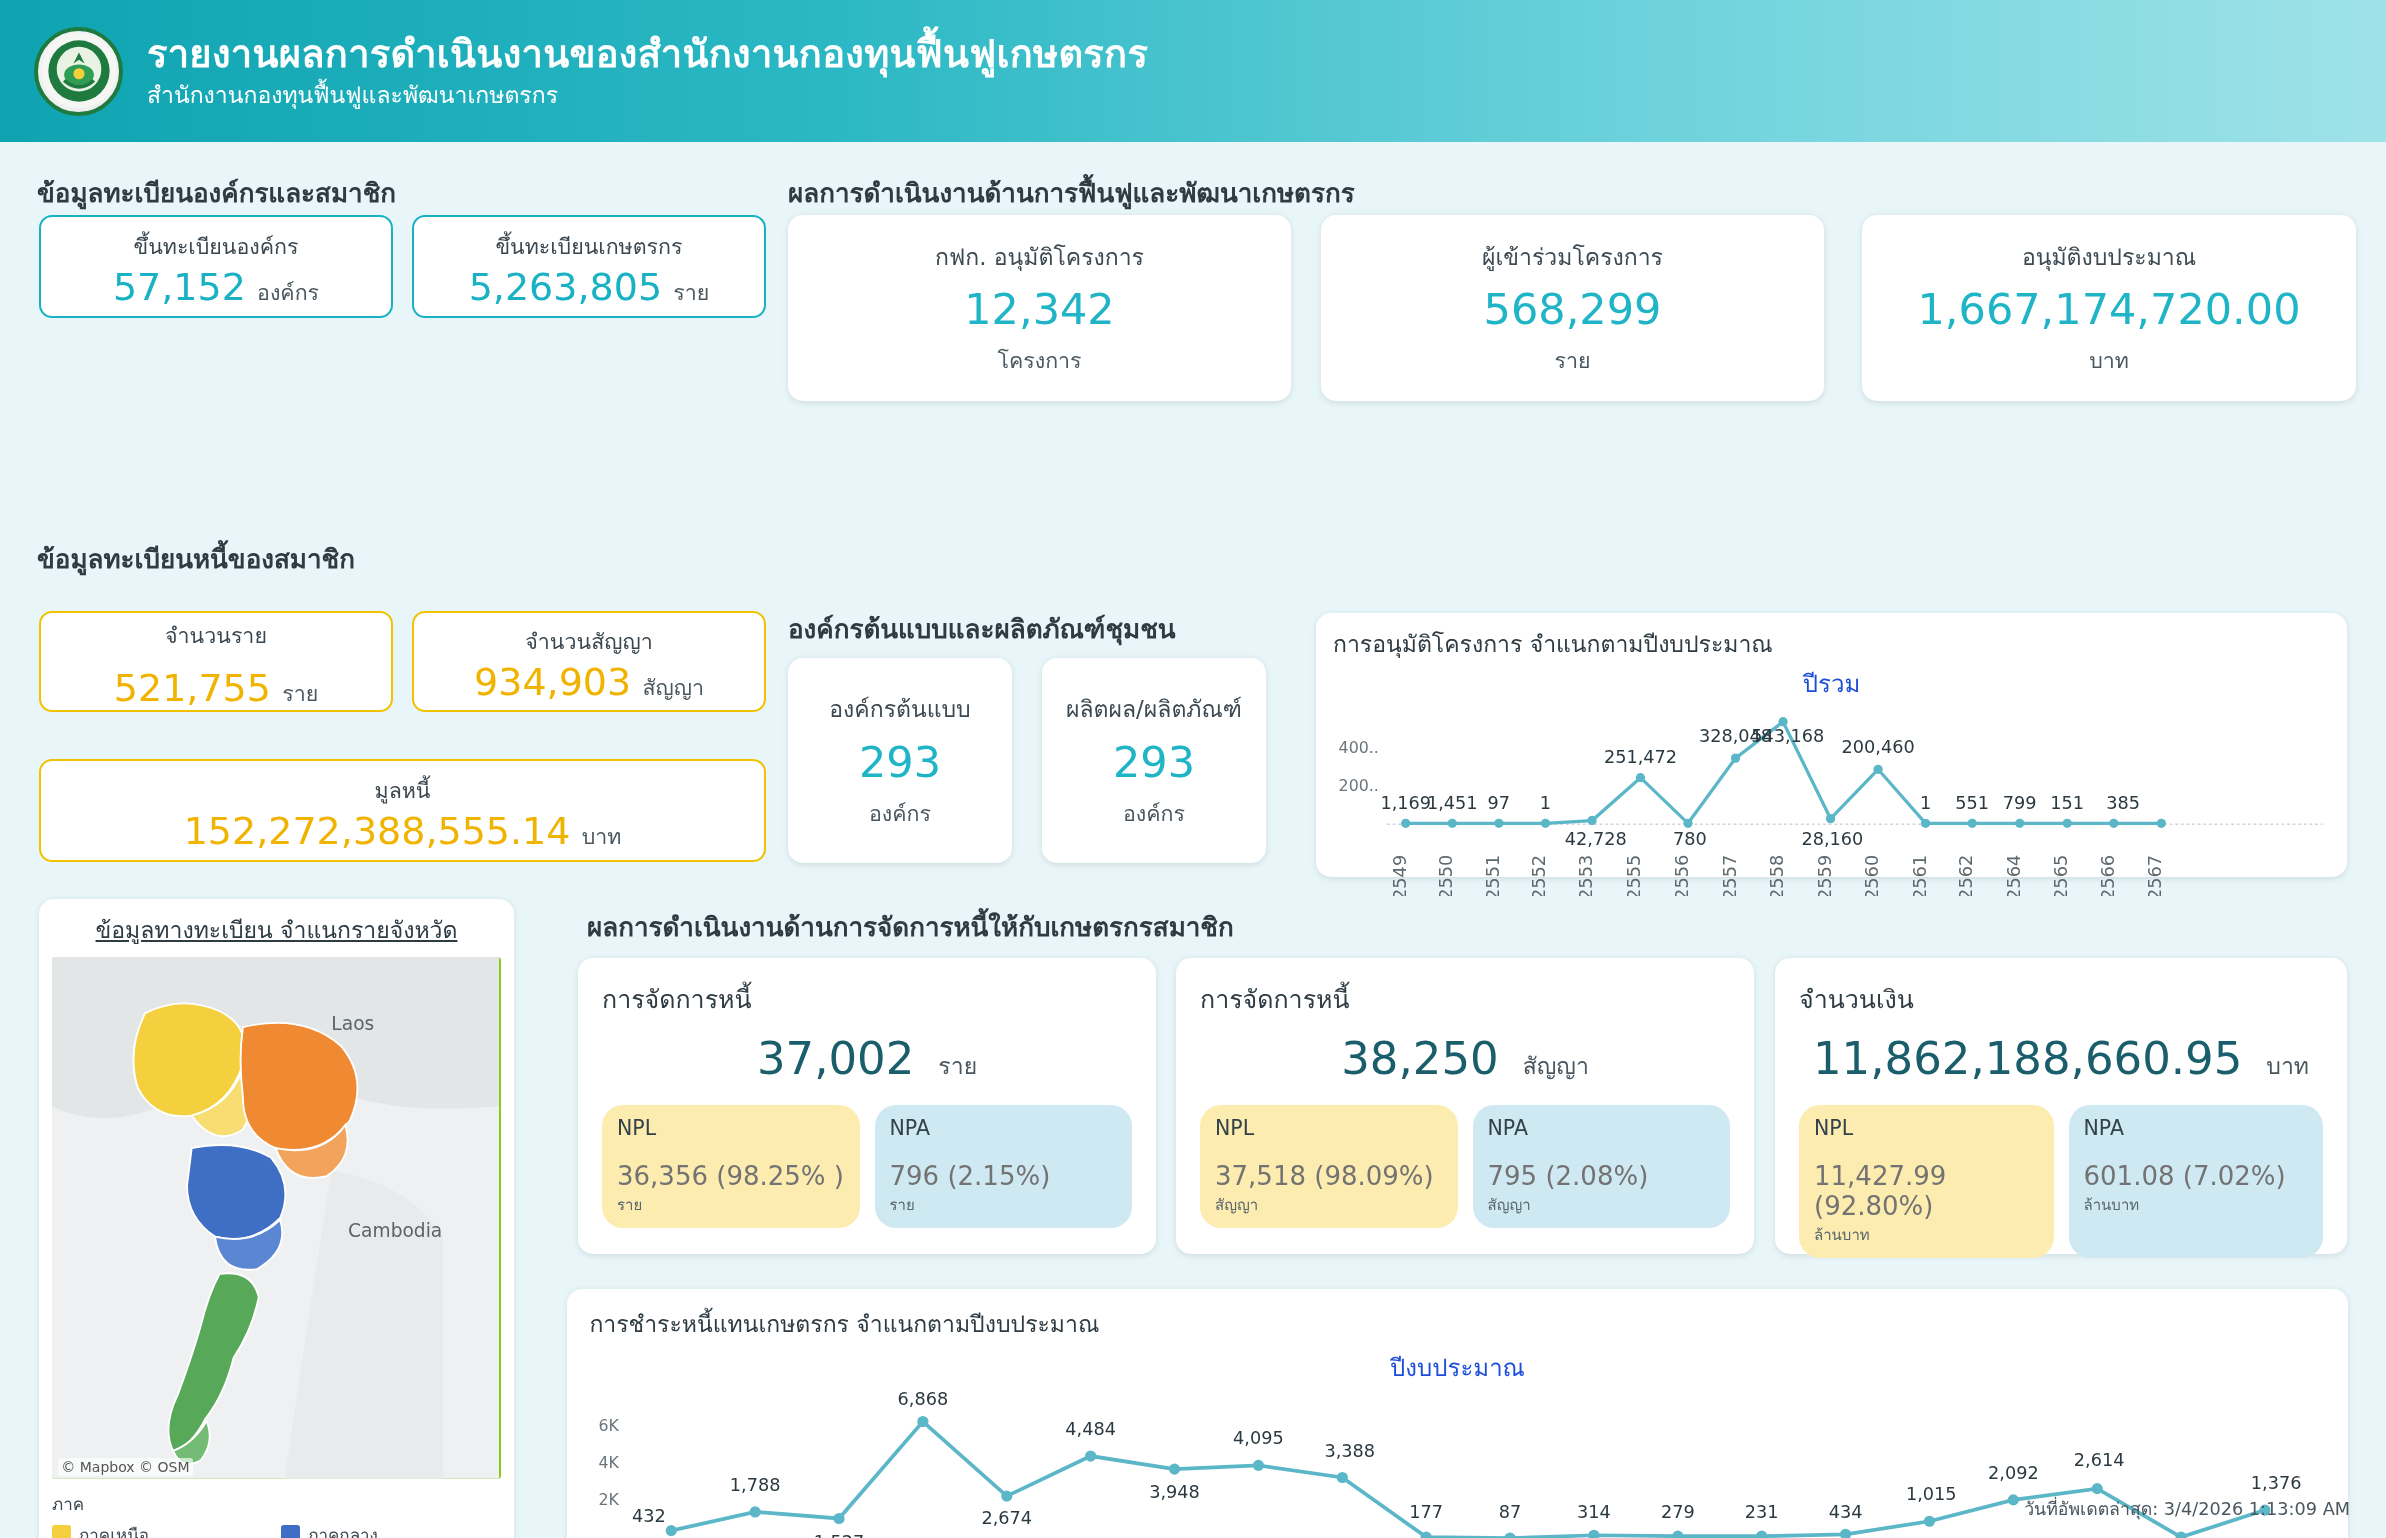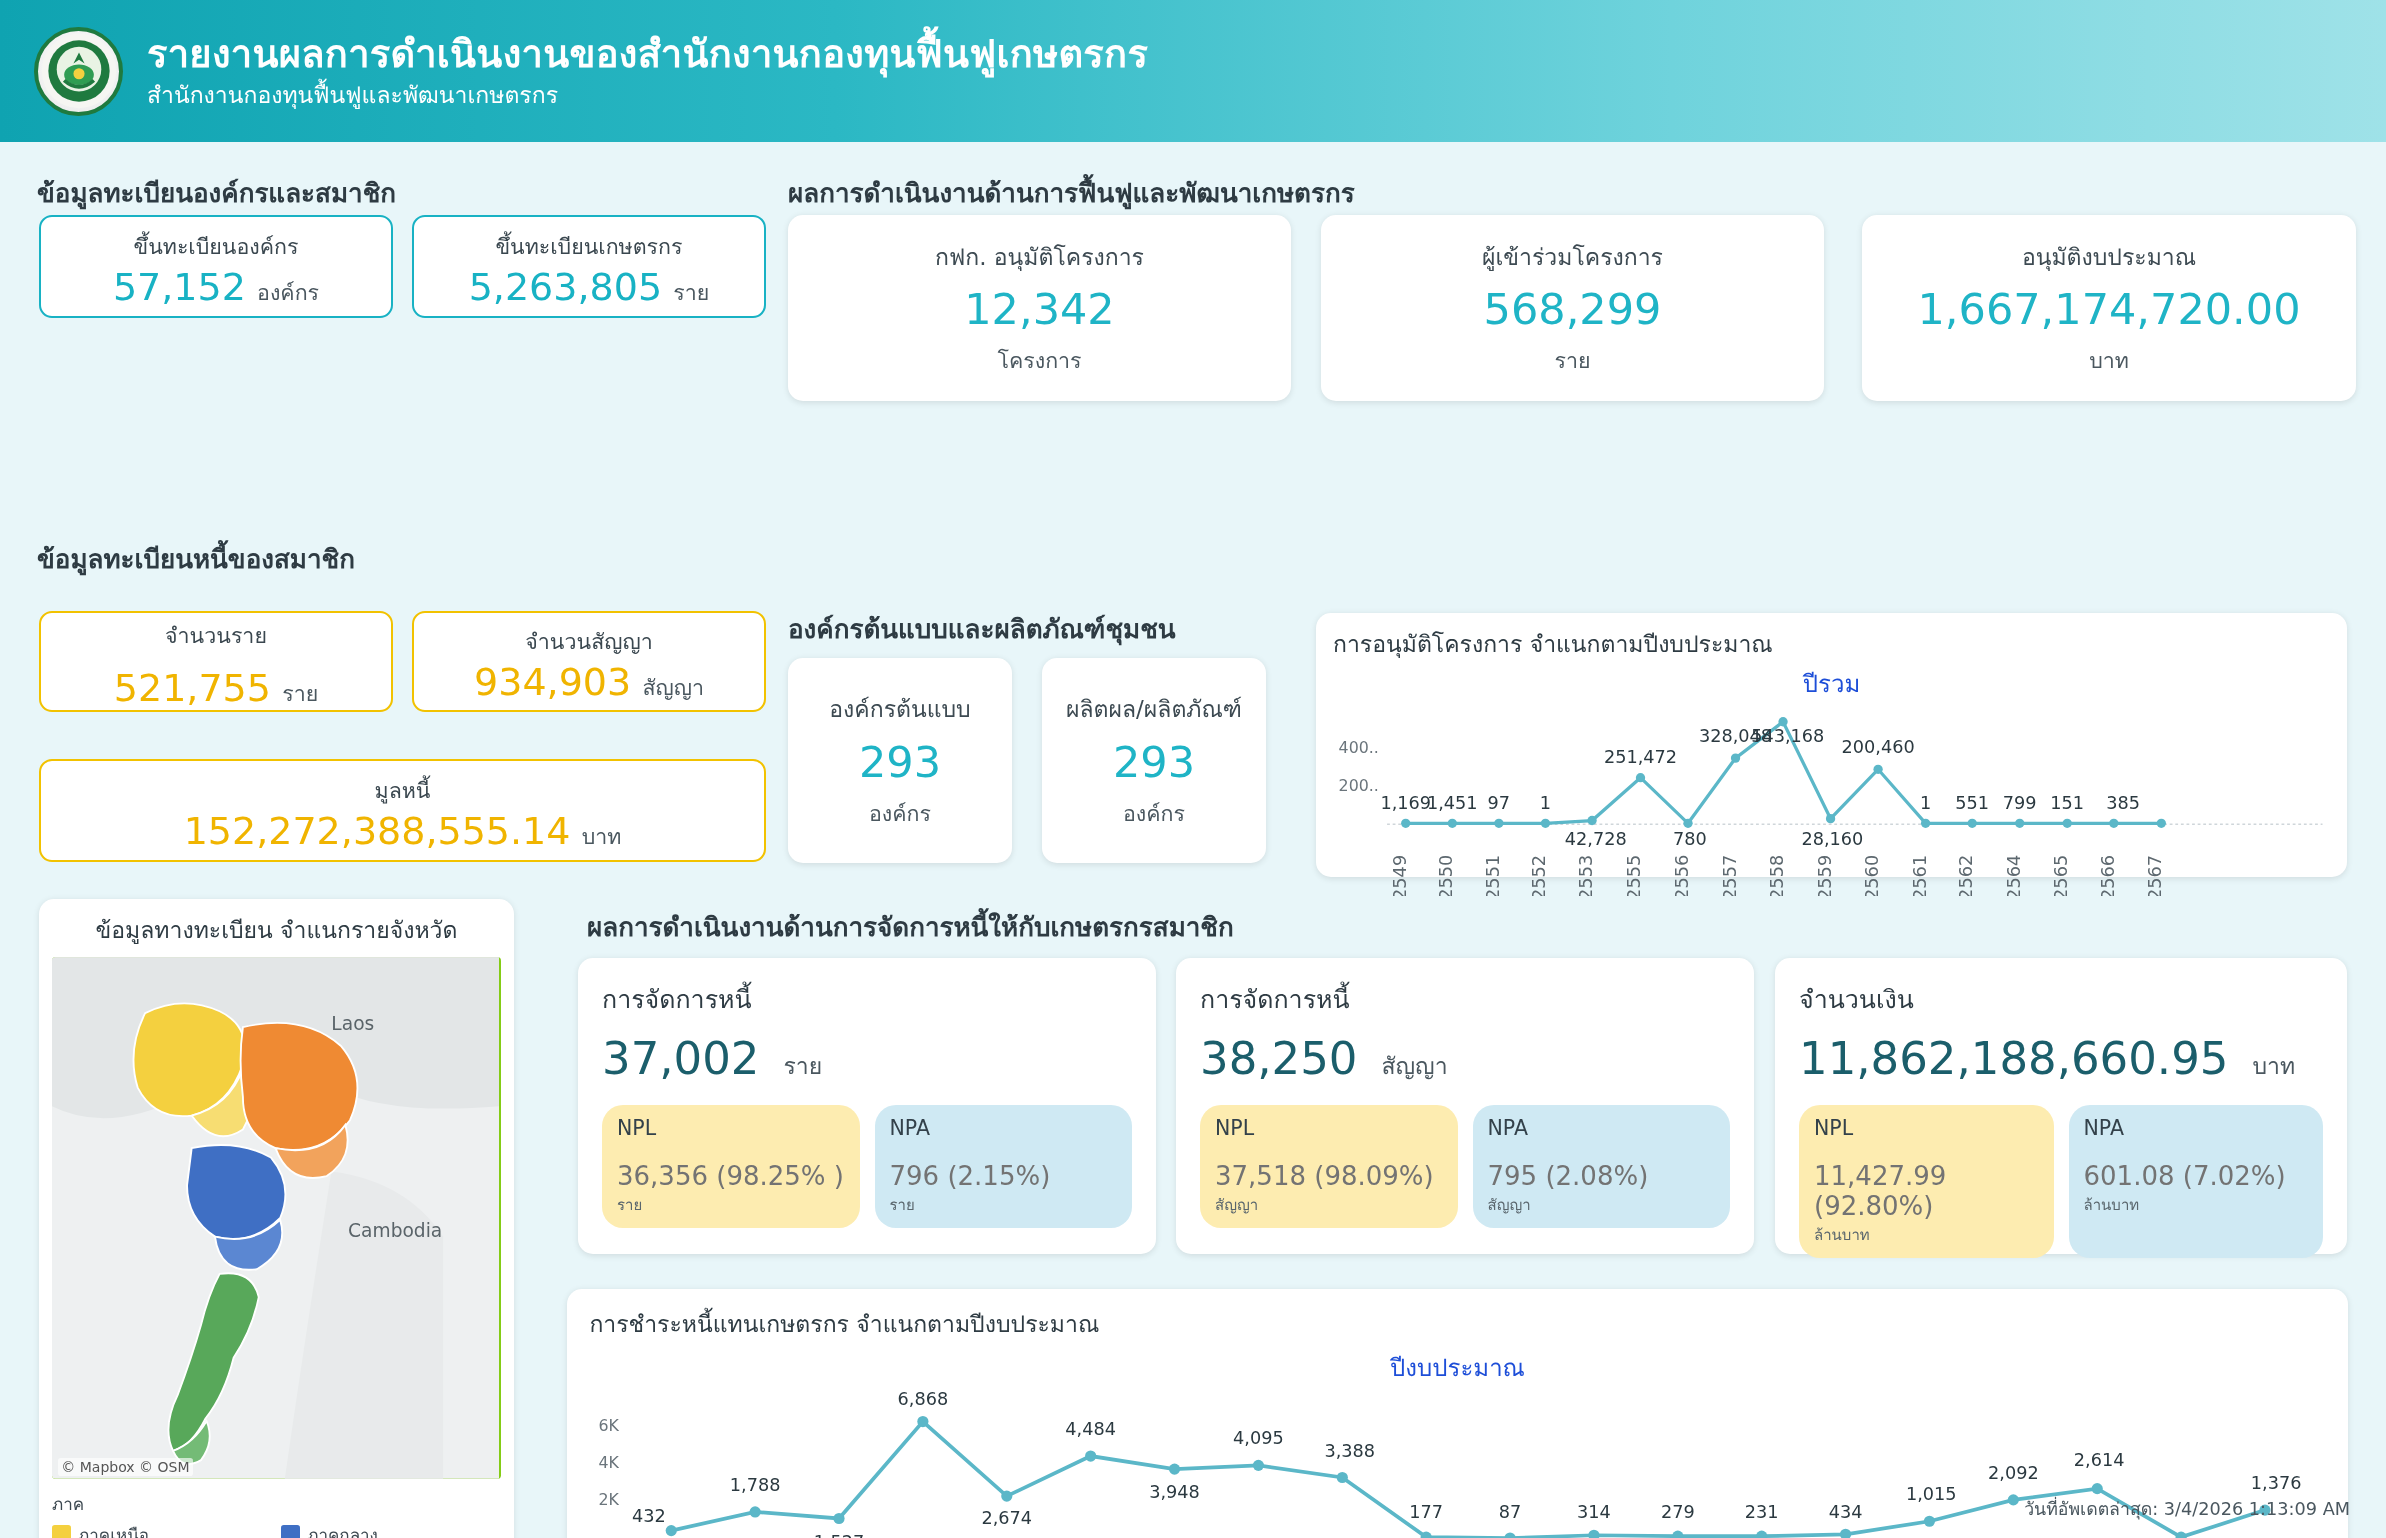--- a/index.html
+++ b/index.html
@@ -51,33 +51,33 @@
 
   .chart-panel { background:#fff; border-radius:15px; box-shadow:0 1.9px 6.5px rgba(0,0,0,.10); }
   .chart-title { font-size:23px; color:#2e3b43; }
   .chart-sub { font-size:24px; color:#1d4ed8; text-align:center; }
   .axis-lbl { font-size:17px; fill:#6b757c; }
   .pt-lbl { font-size:19px; fill:#2b3940; }
   .tick-lbl { font-size:19px; fill:#5d686f; }
 
   .debt-card { background:#fff; border-radius:15px; box-shadow:0 1.9px 6.5px rgba(0,0,0,.10); padding:20.5px 24px; }
   .debt-title { font-size:25px; color:#2e3b43; }
-  .debt-main { display:flex; align-items:baseline; justify-content:flex-start; gap:24px; margin-top:13px; }
+  .debt-main { display:flex; align-items:baseline; justify-content:center; gap:24px; margin-top:13px; }
   .debt-value { font-size:45px; color:#1b5e6b; font-weight:500; }
   .debt-unit { font-size:23px; color:#4a575f; }
   .pill-row { display:flex; gap:15px; margin-top:20.5px; }
   .pill { flex:1; border-radius:21px; padding:11.2px 15px; }
   .pill.npl { background:#fdecb0; }
   .pill.npa { background:#cfe9f3; }
   .pill-name { font-size:20.5px; color:#33414a; }
   .pill-val { font-size:26px; color:#737373; margin-top:21px; }
   .pill-unit { font-size:15px; color:#5a666d; margin-top:1.9px; }
 
   .map-panel { background:#fff; border-radius:15px; box-shadow:0 1.9px 6.5px rgba(0,0,0,.10); padding:13px; }
-  .map-title { font-size:23px; color:#2e3b43; text-align:center; margin-bottom:9.3px; }
+  .map-title { font-size:23px; color:#2e3b43; text-align:center; margin-bottom:9.3px;text-decoration:underline; }
   .map-img { width:100%; height:522px; background:#84cc16; border-radius:3.7px; position:relative; overflow:hidden; }
   .legend { margin-top:11.2px; }
   .legend-title { font-size:17px; color:#3b474f; }
   .legend-grid { display:grid; grid-template-columns:1fr 1fr; gap:3.7px 9.3px; margin-top:3.7px; }
   .legend-item { display:flex; align-items:center; gap:7.5px; font-size:17px; color:#3b474f; }
   .swatch { width:18.6px; height:18.6px; border-radius:2.8px; flex:0 0 auto; }
   .attrib { position:absolute; left:5.6px; bottom:3.7px; font-size:14px; color:#555; background:rgba(255,255,255,.65); padding:0.9px 3.7px; border-radius:2.8px; }
   .footer { position:absolute; right:37px; bottom:15px; font-size:17.7px; color:#4a575f; }
 </style>
 </head>

